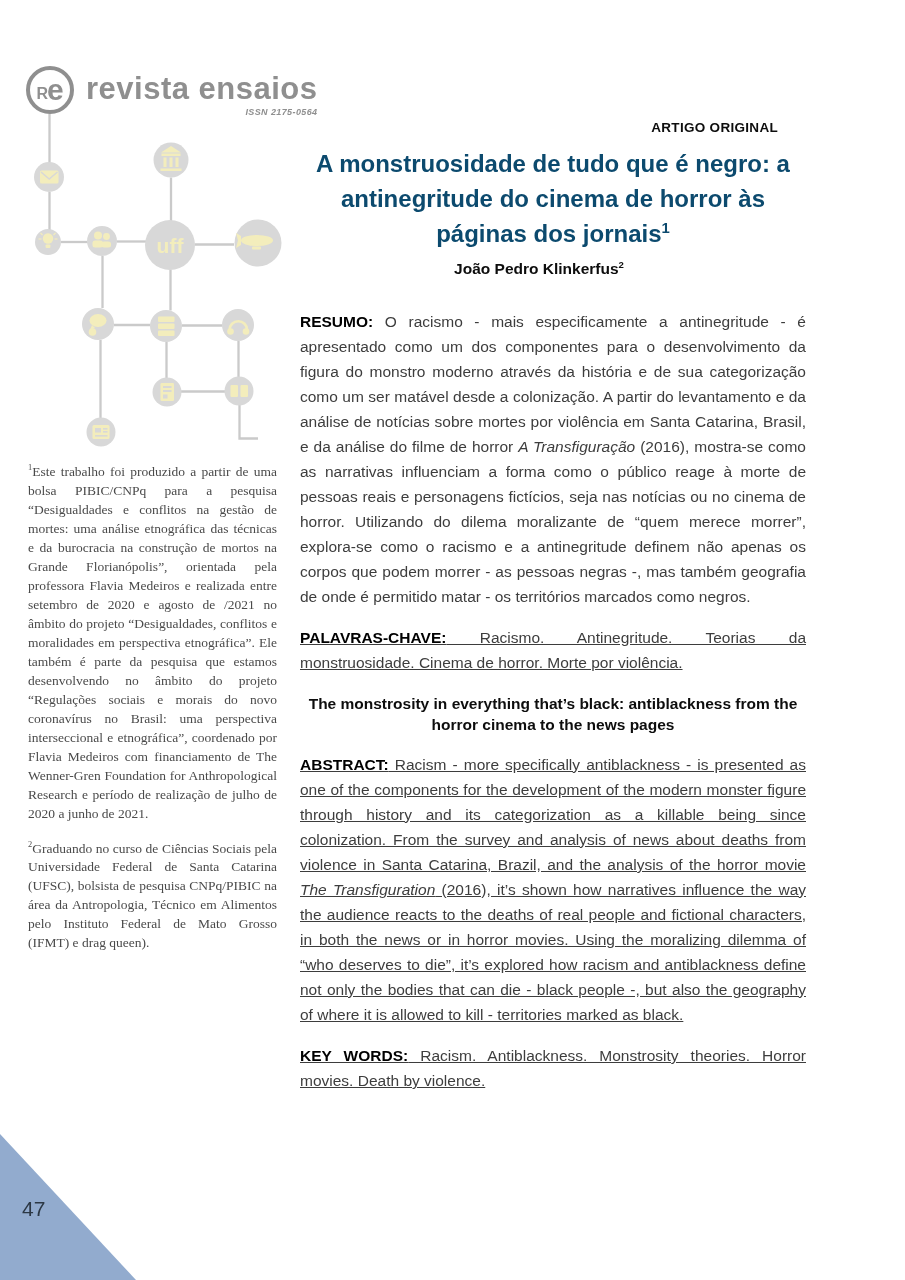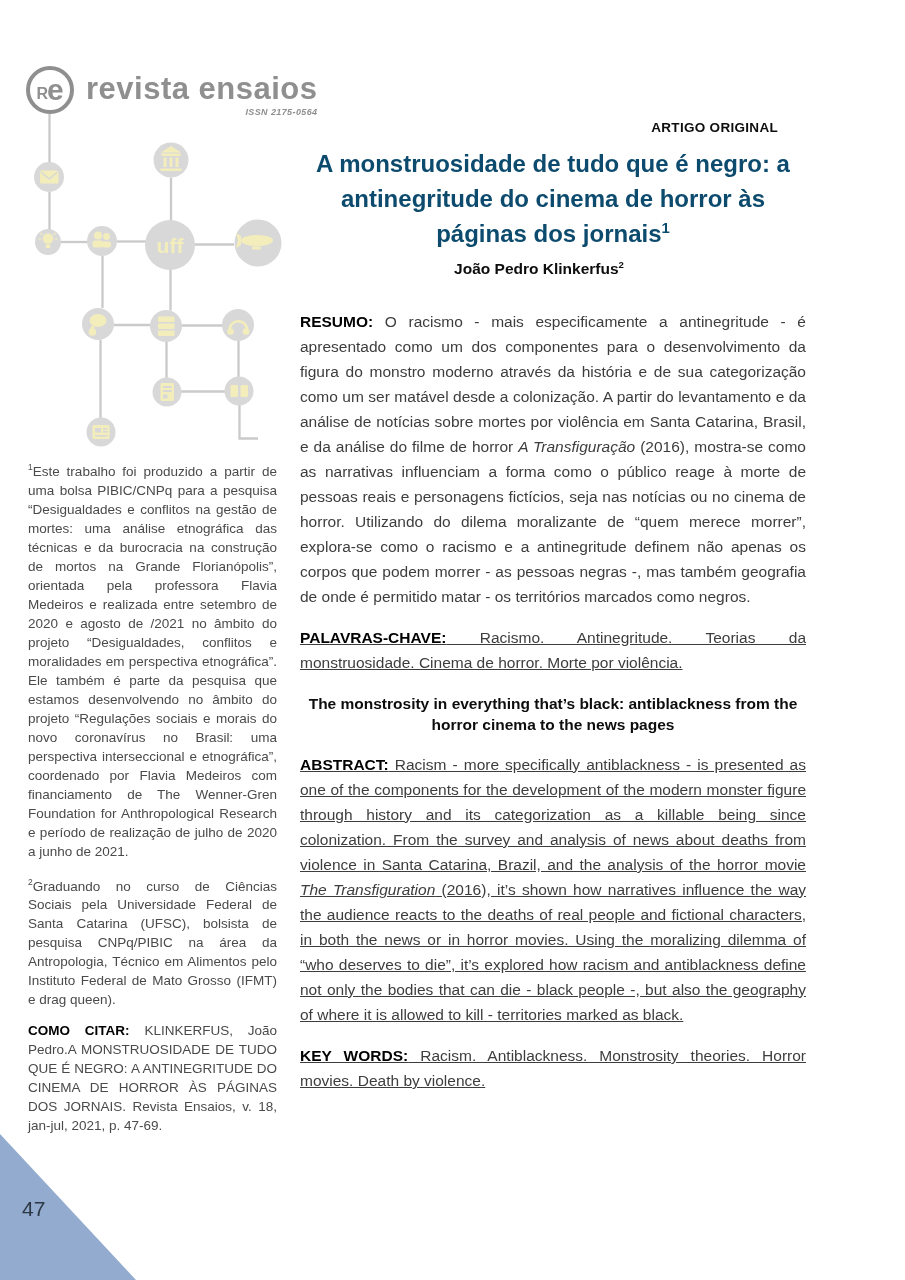--- a/index.html
+++ b/index.html
@@ -26,21 +26,21 @@
   .author{margin-top:8px;text-align:center;padding-right:28px;font-size:15.5px;font-weight:bold;color:#0d0d0d;}
   .para{margin:30px 0 0 0;font-size:15.5px;line-height:25px;text-align:justify;}
   .para.tight{margin-top:16px;text-decoration:underline;}
   .para .label{font-weight:bold;color:#000;}
   .title-en{margin-top:18px;text-align:center;font-weight:bold;color:#0d0d0d;font-size:15.5px;line-height:1.4;padding:0 8px;}
   sup{font-size:.62em;}
 
   
   .sidebar{position:absolute;left:28px;top:458px;width:249px;font-size:13.5px;line-height:19px;
         text-align:justify;color:#4a4a4a;}
-  .sidebar p{margin:0;}
+  .sidebar p{margin:0;font-family:Liberation Serif, serif;}
   .sidebar p + p{margin-top:12px;}
   .sidebar .label{font-weight:bold;color:#000;}
 
   
   .corner{position:absolute;left:0;bottom:0;width:136px;height:146px;background:#92abce;
         clip-path:polygon(0 0,100% 100%,0 100%);}
   .page-number{position:absolute;left:22px;top:1197px;font-size:21px;color:#2c3845;}
 </style>
 </head>
 <body>
@@ -188,21 +188,20 @@
     </div>
     <div class="brand-right">
       <div class="brand-name">revista ensaios</div>
       <div class="brand-issn">ISSN 2175-0564</div>
     </div>
   </div>
 
   <div class="sidebar">
     <p><sup>1</sup><span>Este trabalho foi produzido a partir de uma bolsa PIBIC/CNPq para a pesquisa “Desigualdades e conflitos na gestão de mortes: uma análise etnográfica das técnicas e da burocracia na construção de mortos na Grande Florianópolis”, orientada pela professora Flavia Medeiros e realizada entre setembro de 2020 e agosto de /2021 no âmbito do projeto “Desigualdades, conflitos e moralidades em perspectiva etnográfica”. Ele também é parte da pesquisa que estamos desenvolvendo no âmbito do projeto “Regulações sociais e morais do novo coronavírus no Brasil: uma perspectiva interseccional e etnográfica”, coordenado por Flavia Medeiros com financiamento de The Wenner-Gren Foundation for Anthropological Research e período de realização de julho de 2020 a junho de 2021.</span></p>
     <p><sup>2</sup><span>Graduando no curso de Ciências Sociais pela Universidade Federal de Santa Catarina (UFSC), bolsista de pesquisa CNPq/PIBIC na área da Antropologia, Técnico em Alimentos pelo Instituto Federal de Mato Grosso (IFMT) e drag queen).</span></p>
-    <p><span class="label">COMO CITAR:</span><span> KLINKERFUS, João Pedro.A MONSTRUOSIDADE DE TUDO QUE É NEGRO: A ANTINEGRITUDE DO CINEMA DE HORROR ÀS PÁGINAS DOS JORNAIS. Revista Ensaios, v. 18, jan-jul, 2021, p. 47-69.</span></p>
   </div>
 
   <div class="main">
     <div class="kicker">ARTIGO ORIGINAL</div>
 
     <div class="title"><span>A monstruosidade de tudo que é negro: a antinegritude do cinema de horror às páginas dos jornais</span><sup>1</sup></div>
 
     <div class="author"><span>João Pedro Klinkerfus</span><sup>2</sup></div>
 
     <p class="para"><span class="label">RESUMO:</span><span> O racismo - mais especificamente a antinegritude - é apresentado como um dos componentes para o desenvolvimento da figura do monstro moderno através da história e de sua categorização como um ser matável desde a colonização. A partir do levantamento e da análise de notícias sobre mortes por violência em Santa Catarina, Brasil, e da análise do filme de horror </span><em>A Transfiguração</em><span> (2016), mostra-se como as narrativas influenciam a forma como o público reage à morte de pessoas reais e personagens fictícios, seja nas notícias ou no cinema de horror. Utilizando do dilema moralizante de “quem merece morrer”, explora-se como o racismo e a antinegritude definem não apenas os corpos que podem morrer - as pessoas negras -, mas também geografia de onde é permitido matar - os territórios marcados como negros.</span></p>

